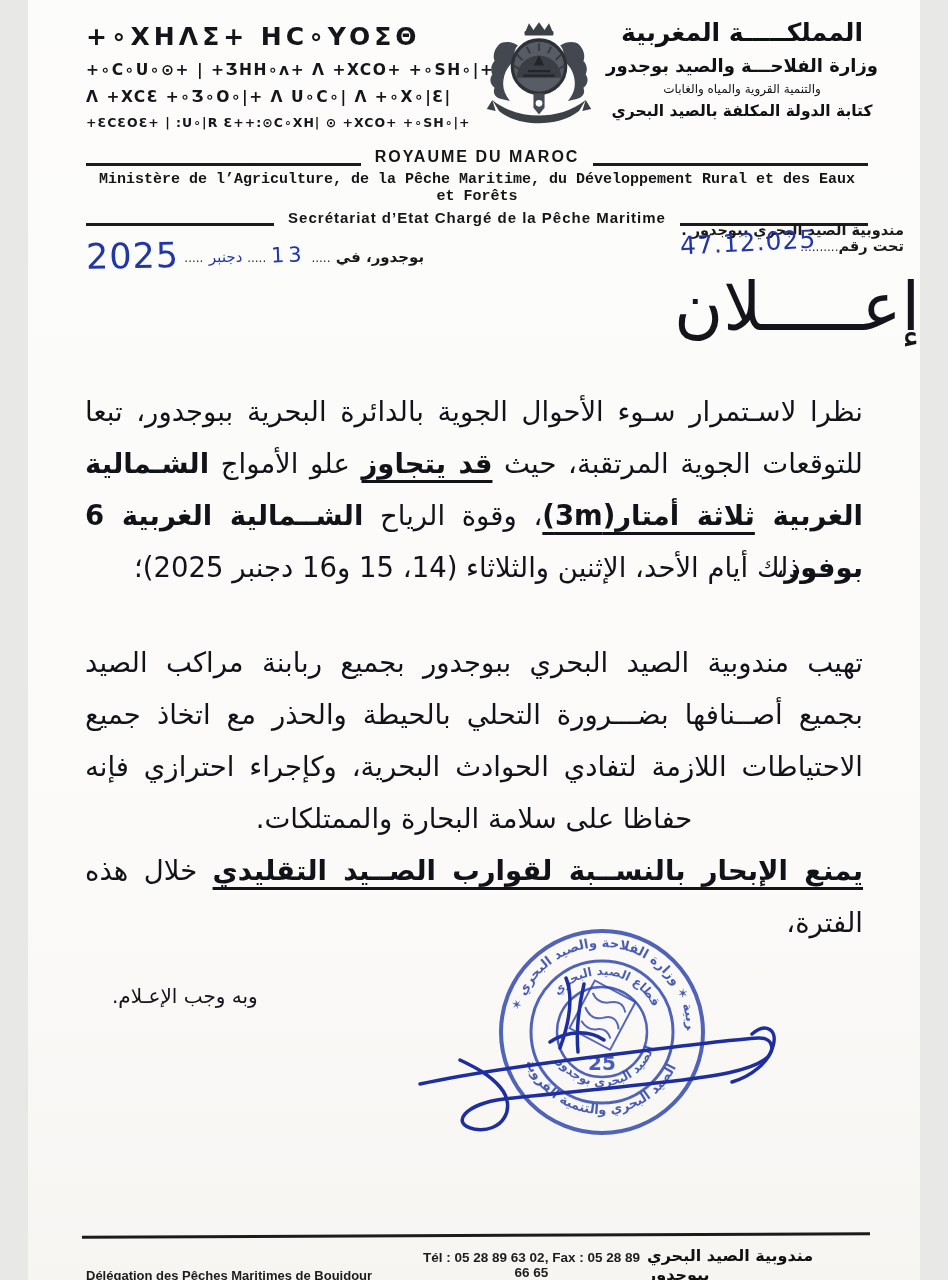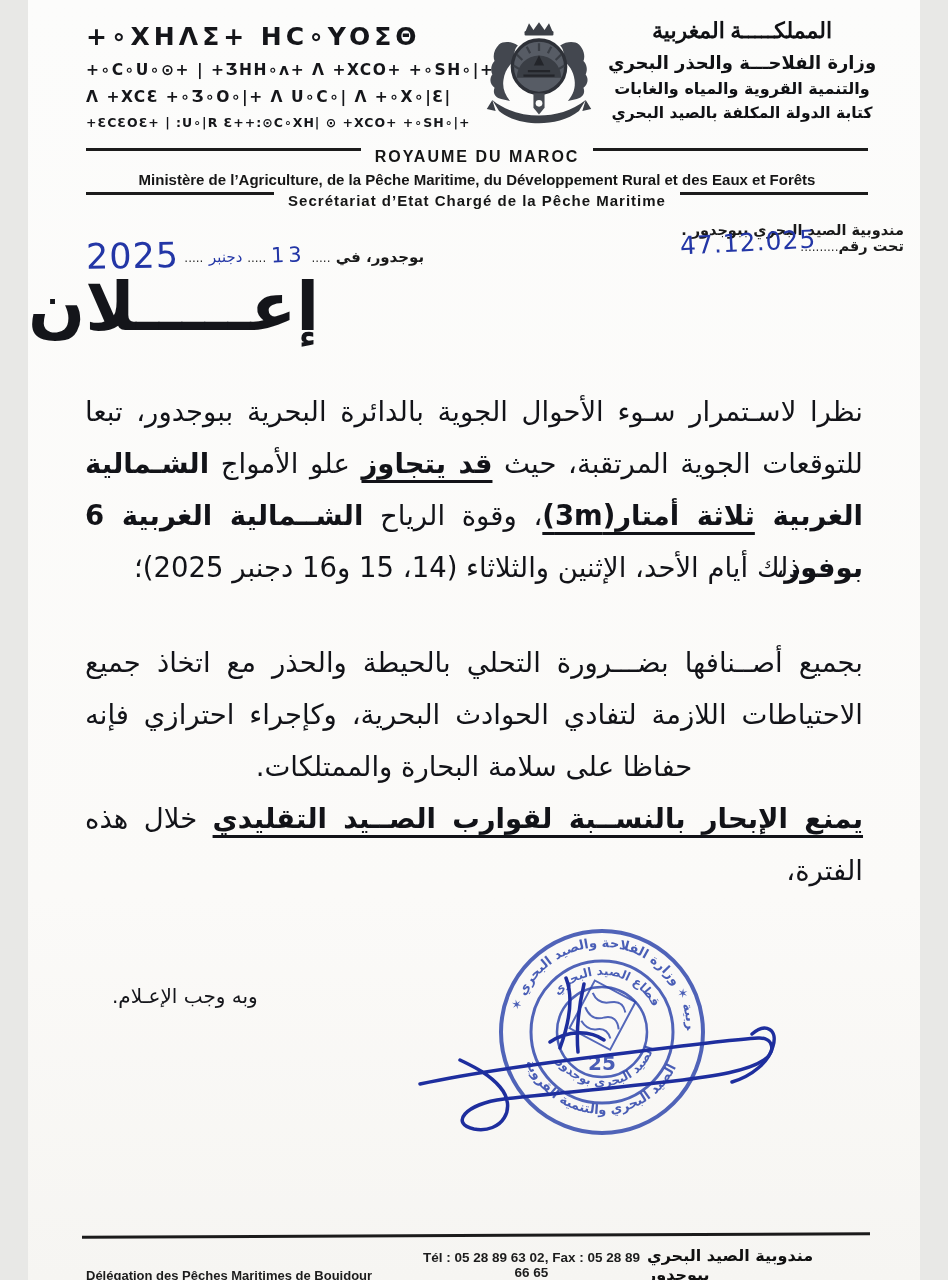--- a/index.html
+++ b/index.html
@@ -13,50 +13,50 @@
   .ar{ direction:rtl; font-family:"DejaVu Sans", sans-serif; }
 
   
   .hdr{ position:absolute; top:16px; left:58px; right:36px; display:flex; align-items:flex-start; }
   .tif{ width:392px; font-family:"DejaVu Sans", sans-serif; font-weight:700; color:#15161a; }
   .tif .t1{ font-size:25px; letter-spacing:4px; margin:6px 0 10px 0; }
   .tif .t2,.tif .t3{ font-size:15.5px; letter-spacing:1.5px; margin-bottom:9px; white-space:nowrap; }
   .tif .t4{ font-size:12.5px; letter-spacing:1px; white-space:nowrap; }
   .coa{ width:122px; display:flex; justify-content:center; padding-top:4px; }
   .ar-hdr{ flex:1; text-align:center; padding-top:2px; color:#101114; }
-  .ar-hdr .a1{ font-size:22px; font-weight:700; margin-bottom:8px;font-family:Liberation Serif, serif; }
+  .ar-hdr .a1{ font-size:25px; font-weight:700; margin-bottom:8px; }
   .ar-hdr .a2{ font-size:18px; font-weight:700; margin-bottom:6px; }
-  .ar-hdr .a3{ font-size:16px; font-weight:700; margin-bottom:6px; }
+  .ar-hdr .a3{ font-size:12px; font-weight:400; margin-bottom:6px; }
   .ar-hdr .a4{ font-size:15.5px; font-weight:700; }
 
   
   .fr{ position:absolute; top:148px; left:58px; right:52px; color:#161616; }
-  .fr-row{ display:flex; align-items:flex-start; gap:14px; }
+  .fr-row{ display:flex; align-items:flex-end; gap:14px; }
   .rule{ flex:1; border-top:3px solid #1c1c1c; }
   .fr .kingdom{ font-size:16px; font-weight:700; letter-spacing:2px; white-space:nowrap; }
-  .fr .ministry{ text-align:center; font-size:15px; font-weight:700; margin:5px 0 4px 0; }
+  .fr .ministry{ text-align:center; font-size:15px; font-weight:700; margin:5px 0 4px 0;font-family:Liberation Mono, monospace; }
   .fr .secretariat{ font-size:15px; font-weight:700; letter-spacing:1px; white-space:nowrap; }
 
   
   .meta{ position:absolute; top:222px; left:58px; right:16px; display:flex; justify-content:space-between; }
   .date-line{ font-size:15px; font-weight:700; padding-top:14px; white-space:nowrap; }
   .dots{ color:#2a2a2a; font-size:12px; letter-spacing:1px; font-weight:400; }
   .hw{ color:#2336a6; font-weight:400; }
   .hw-day{ font-size:21px; display:inline-block; transform:rotate(-2deg); letter-spacing:4px; }
   .hw-month{ font-size:15px; display:inline-block; transform:rotate(-1deg); }
   .hw-year{ font-size:35px; display:inline-block; transform:rotate(-1deg); letter-spacing:1px; vertical-align:-6px; }
   .ref-block{ text-align:right; }
   .ref-office{ font-size:14.5px; font-weight:700; margin-bottom:0; }
   .ref-line{ position:relative; font-size:14.5px; font-weight:700; padding-left:120px; }
   .ref-num{ position:absolute; left:0px; top:-10px; color:#2336a6; font-size:25px; font-weight:400;
             display:inline-block; transform:rotate(-3deg); letter-spacing:1px; }
 
   
-  .title{ position:absolute; top:268px; left:0; right:0; text-align:left;
-          font-size:67px; font-weight:700; color:#14151a; }
+  .title{ position:absolute; top:268px; left:0; right:0; text-align:right;
+          font-size:67px; font-weight:400; color:#14151a; }
 
   
   .para{ position:absolute; left:57px; right:57px; font-size:27.5px; color:#121318; }
   .p1{ top:385px; }
   .p2{ top:636px; }
   .line{ height:52px; line-height:52px; white-space:nowrap; text-align:center; }
   .line.just{ white-space:normal; text-align:justify; text-align-last:justify; }
   .line .b{ font-weight:700; }
   .line .u{ text-decoration:underline; text-decoration-thickness:2.5px; text-underline-offset:7px; }
   .line.indent{ padding-left:95px; padding-right:95px; }
@@ -105,21 +105,21 @@
         <path d="M45 66 h10 v13 l-5 6 -5 -6 z" fill="#474b52"></path>
         <circle cx="50" cy="75" r="3" fill="#fbfbf9"></circle>
 
         <path d="M8 72 c12 10 28 14 42 14 c14 0 30 -4 42 -14 l-6 10 c-10 8 -24 11 -36 11 c-12 0 -26 -3 -36 -11 z" fill="#3c4047"></path>
         <path d="M8 72 l-5 8 8 2 z M92 72 l5 8 -8 2 z" fill="#3c4047"></path>
       </svg>
     </div>
 
     <div class="ar-hdr ar">
       <div class="a1">المملكـــــة المغربية</div>
-      <div class="a2">وزارة الفلاحـــة والحذر البحري</div>
+      <div class="a2">وزارة الفلاحـــة والصيد بوجدور</div>
       <div class="a3">والتنمية القروية والمياه والغابات</div>
       <div class="a4">كتابة الدولة المكلفة بالصيد البحري</div>
     </div>
   </div>
 
   <div class="fr">
     <div class="fr-row">
       <div class="rule"></div>
       <div class="kingdom">ROYAUME DU MAROC</div>
       <div class="rule"></div>
@@ -154,20 +154,21 @@
   <div class="title ar">إعـــــلان</div>
 
   <div class="para p1 ar">
     <div class="line just"><span>نظرا لاسـتمرار سـوء الأحوال الجوية بالدائرة البحرية ببوجدور، تبعا</span></div>
     <div class="line just"><span>للتوقعات الجوية المرتقبة، حيث </span><span class="b u">قد يتجاوز</span><span> علو الأمواج </span><span class="b">الشـمالية</span></div>
     <div class="line just"><span class="b">الغربية </span><span class="b u">ثلاثة أمتار(3m)</span><span>، وقوة الرياح </span><span class="b">الشــمالية الغربية 6 بوفور</span><span>،</span></div>
     <div class="line"><span>وذلك أيام الأحد، الإثنين والثلاثاء (14، 15 و16 دجنبر 2025)؛</span></div>
   </div>
 
   <div class="para p2 ar">
+    <div class="line just"><span>تهيب مندوبية الصيد البحري ببوجدور بجميع ربابنة مراكب الصيد</span></div>
     <div class="line just"><span>بجميع أصــنافها بضـــرورة التحلي بالحيطة والحذر مع اتخاذ جميع</span></div>
     <div class="line just"><span>الاحتياطات اللازمة لتفادي الحوادث البحرية، وكإجراء احترازي فإنه</span></div>
     <div class="line indent"><span>حفاظا على سلامة البحارة والممتلكات.</span></div>
     <div class="line just"><span class="b u">يمنع الإبحار بالنســبة لقوارب الصــيد التقليدي</span><span> خلال هذه الفترة،</span></div>
   </div>
 
   <div class="closing ar">وبه وجب الإعـلام.</div>
 
   <div class="stamp-wrap">
     <svg width="372" height="242" viewBox="0 0 372 242">

